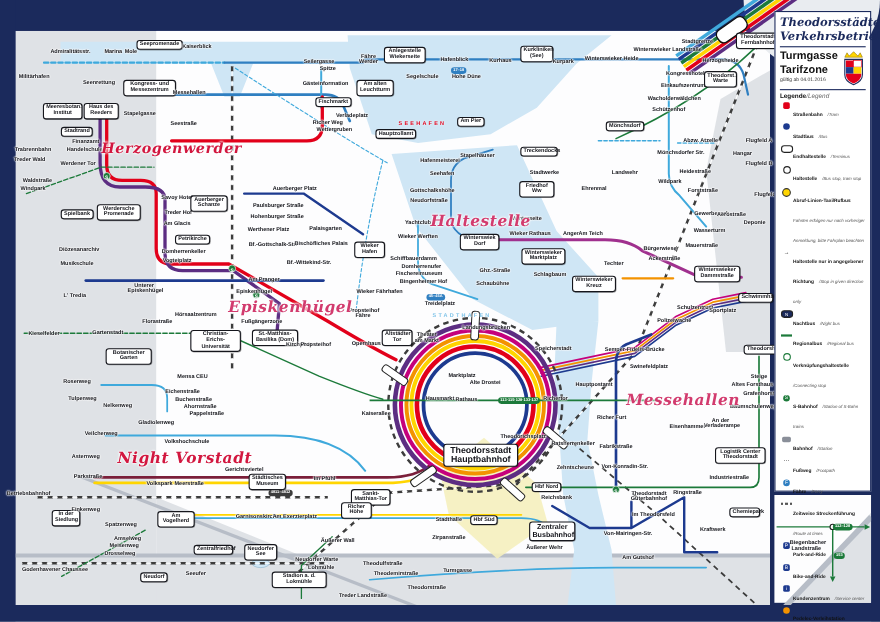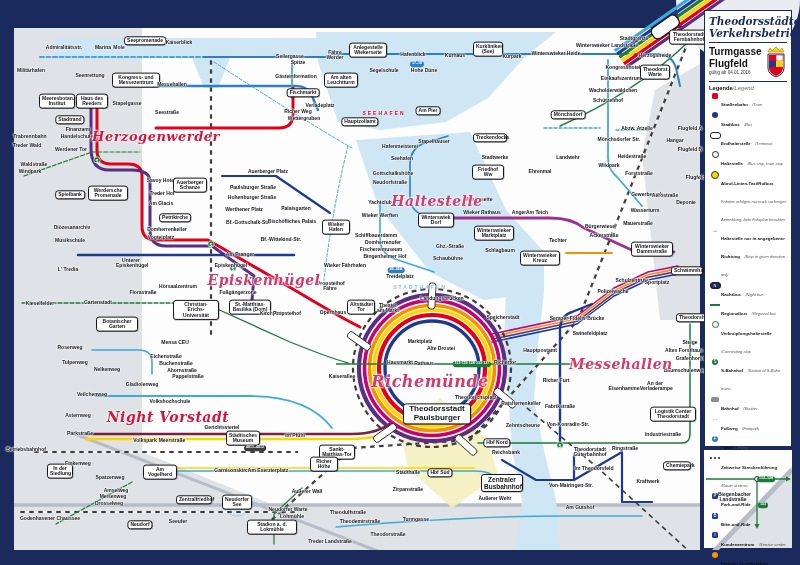--- a/index.html
+++ b/index.html
@@ -309,21 +309,21 @@
       <div class="st" style="left: 420px; top: 342px;">Marktplatz</div>
       <div class="st" style="left: 441px; top: 349px;">Alte Drostei</div>
       <div class="st" style="left: 400px; top: 363px;">Hausmarkt</div>
       <div class="st" style="left: 424px; top: 364px;">Rathaus</div>
       <div class="st" style="left: 505px; top: 363px;">Richertor</div>
       <div class="st wrap" style="left: 468px; top: 398px; width: 26px;">Theodorichsplatz</div>
       <div class="st" style="left: 342px; top: 377px;">Kaiserallee</div>
       <div class="st" style="left: 408px; top: 473px;">Stadthalle</div>
       <div class="st b" style="left: 440px; top: 473px;">Hbf Süd</div>
       <div class="st b" style="left: 497px; top: 443px;">Hbf Nord</div>
-      <div class="st b wrap" style="left: 437px; top: 414px; font-size: 8px; width: 62px;">Theodorsstadt Paulsburger</div>
+      <div class="st b wrap" style="left: 437px; top: 414px; font-size: 8px; width: 62px;">Theodorsstadt Hauptbahnhof</div>
       <div class="st b wrap" style="left: 502px; top: 483px; font-size: 6.5px; width: 36px;">Zentraler Busbahnhof</div>
       <div class="st" style="left: 506px; top: 453px;">Reichsbank</div>
       <div class="st" style="left: 523px; top: 426px;">Zehntscheune</div>
       <div class="st" style="left: 521px; top: 404px;">Ratsherrenkeller</div>
       <div class="st" style="left: 540px; top: 351px;">Hauptpostamt</div>
       <div class="st" style="left: 408px; top: 490px;">Zirpanstraße</div>
       <div class="st" style="left: 348px; top: 513px;">Theodulfstraße</div>
       <div class="st" style="left: 360px; top: 522px;">Theodemirstraße</div>
       <div class="st" style="left: 416px; top: 520px;">Turmgasse</div>
       <div class="st" style="left: 388px; top: 535px;">Theodorstraße</div>
@@ -424,21 +424,20 @@
       <div class="st" style="left: 512px; top: 57px;">Kurpark</div>
       <div class="st" style="left: 320px; top: 106px;">Verladeplatz</div>
       <div class="st" style="left: 298px; top: 112px;">Richer Weg</div>
       <div class="st" style="left: 304px; top: 119px;">Wettergruben</div>
       <div class="st b" style="left: 360px; top: 122px;">Hauptzollamt</div>
       <div class="st b" style="left: 428px; top: 111px;">Am Pier</div>
       <div class="st wrap" style="left: 733px; top: 497px; width: 30px;">Biegenbacher Landstraße</div>
       <div class="district" style="left: 156px; top: 136px; font-size: 13px; color: rgb(210, 23, 63);">Herzogenwerder</div>
       <div class="district" style="left: 264px; top: 280px; font-size: 14px; color: rgb(210, 59, 110);">Episkenhügel</div>
       <div class="district" style="left: 437px; top: 201px; font-size: 14px; color: rgb(210, 59, 110);">Haltestelle</div>
-      <div class="district" style="left: 430px; top: 381px; font-size: 16px; color: rgb(210, 59, 110);">Richemünde</div>
       <div class="district" style="left: 168px; top: 417px; font-size: 14px; color: rgb(210, 23, 63);">Night Vorstadt</div>
       <div class="district" style="left: 621px; top: 364px; font-size: 14px; color: rgb(210, 59, 110);">Messehallen</div>
       <div class="wlabel" style="left: 384px; top: 113px; color: rgb(226, 0, 26); font-size: 5px;">SEEHAFEN</div>
       <div class="wlabel" style="left: 420px; top: 287px; color: rgb(127, 195, 232); font-size: 5px;">STADTHAFEN</div>
       <div class="badge" style="left: 472px; top: 364px; background: rgb(28, 122, 58);">113·115·128·133·137</div>
       <div class="badge" style="left: 255px; top: 448px; background: rgb(60, 60, 60);">4811–4812</div>
       <div class="badge" style="left: 396px; top: 270px; background: rgb(47, 127, 193);">45–45A</div>
       <div class="badge" style="left: 417px; top: 64px; background: rgb(47, 127, 193);">17–18</div>
       <div class="badge" style="left: 766px; top: 479px; background: rgb(28, 122, 58);">112–128</div>
       <div class="badge" style="left: 763px; top: 505px; background: rgb(28, 122, 58);">153</div>
@@ -446,21 +445,21 @@
 
 <aside id="sidebar">
   <div class="blackletter">
     <div>Theodorsstädter</div>
     <div>Verkehrsbetriebe</div>
   </div>
   <hr>
   <div class="nettitle-row">
     <div>
       <div class="nettitle">Turmgasse</div>
-      <div class="nettitle">Flugfeld</div>
+      <div class="nettitle">Tarifzone</div>
       <div class="valid">gültig ab 04.01.2016</div>
     </div>
     <svg id="crest" width="22" height="32" viewBox="0 0 22 32">
       <path d="M 3,6 L 5,2 7,5 11,1 15,5 17,2 19,6 Z" fill="#ffd500" stroke="#8a6d00" stroke-width="0.5"></path>
       <path d="M 3,8 H 19 V 22 Q 19,28 11,31 Q 3,28 3,22 Z" fill="#fff" stroke="#1b2a5c" stroke-width="1"></path>
       <rect x="4" y="9" width="7" height="6" fill="#e2001a"></rect>
       <rect x="11" y="9" width="7" height="6" fill="#fff" stroke="#e2001a" stroke-width="0.6"></rect>
       <rect x="4" y="15" width="7" height="6" fill="#1d3a8f"></rect>
       <rect x="11" y="15" width="7" height="6" fill="#ffd500"></rect>
       <path d="M 4,21 H 18 V 22 Q 18,27 11,30 Q 4,27 4,22 Z" fill="#e2001a"></path>

